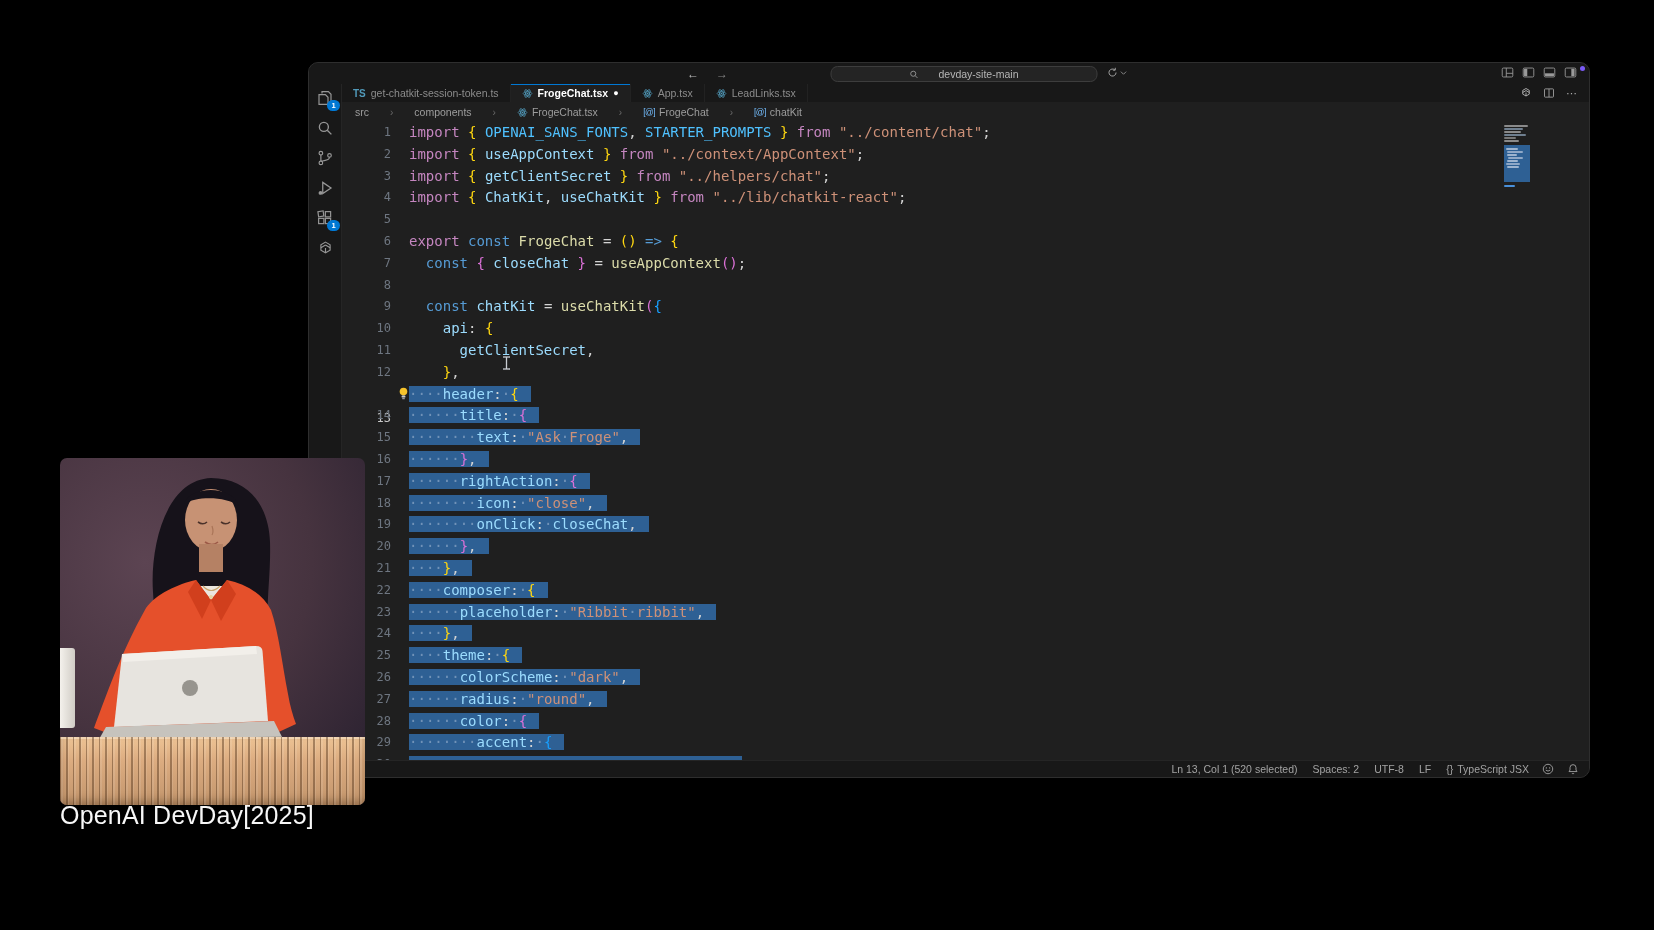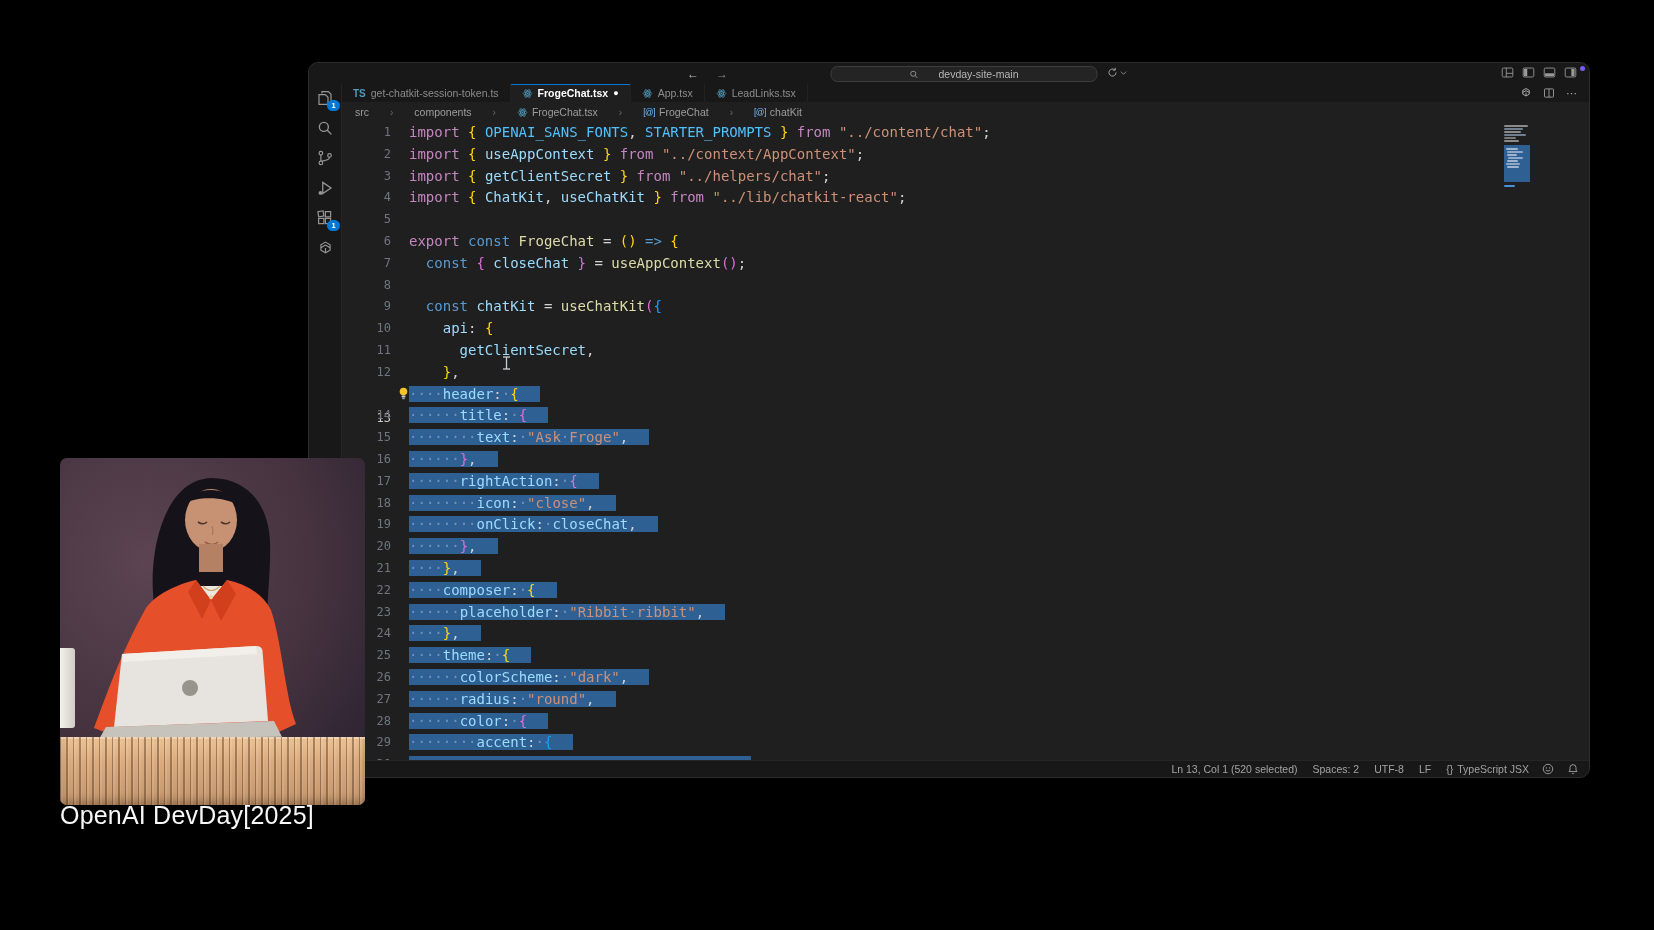--- a/index.html
+++ b/index.html
@@ -48,21 +48,21 @@
   .crumb-sep{color:#686868;font-size:10px;}
   .sym-ic{color:#75beff;font-size:8.5px;letter-spacing:-0.5px;}
 
   
   .editor{position:relative;flex:1;overflow:hidden;background:#1f1f1f;}
   .lines{position:absolute;left:0;top:0;right:0;}
   .code-line{display:flex;height:21.8px;line-height:21.8px;font-family:"DejaVu Sans Mono",monospace;font-size:14px;}
   .ln{flex:0 0 49px;text-align:right;color:#6e7681;font-size:12px;}
   .ln.cur{color:#c9c9c9;margin-top:24px;}
   .lc{white-space:pre;padding-left:18px;}
-  .sel{background:#2e6094;padding-right:21px;}
+  .sel{background:#2e6094;padding-right:12px;}
   .wd{font-style:normal;color:rgba(220,230,245,0.38);}
   .tk-kw{color:#c586c0;} .tk-st{color:#569cd6;} .tk-fn{color:#dcdcaa;} .tk-var{color:#9cdcfe;}
   .tk-cst{color:#4fc1ff;} .tk-str{color:#ce9178;} .tk-p{color:#d4d4d4;}
   .tk-b1{color:#ffd710;} .tk-b2{color:#da70d6;} .tk-b3{color:#179fff;}
 
   .bulb{position:absolute;left:56px;top:265px;z-index:3;}
   .ibeam{position:absolute;left:160px;top:234px;z-index:3;color:#c9cdd3;}
 
   
   .minimap{position:absolute;right:59px;top:2px;width:26px;}

